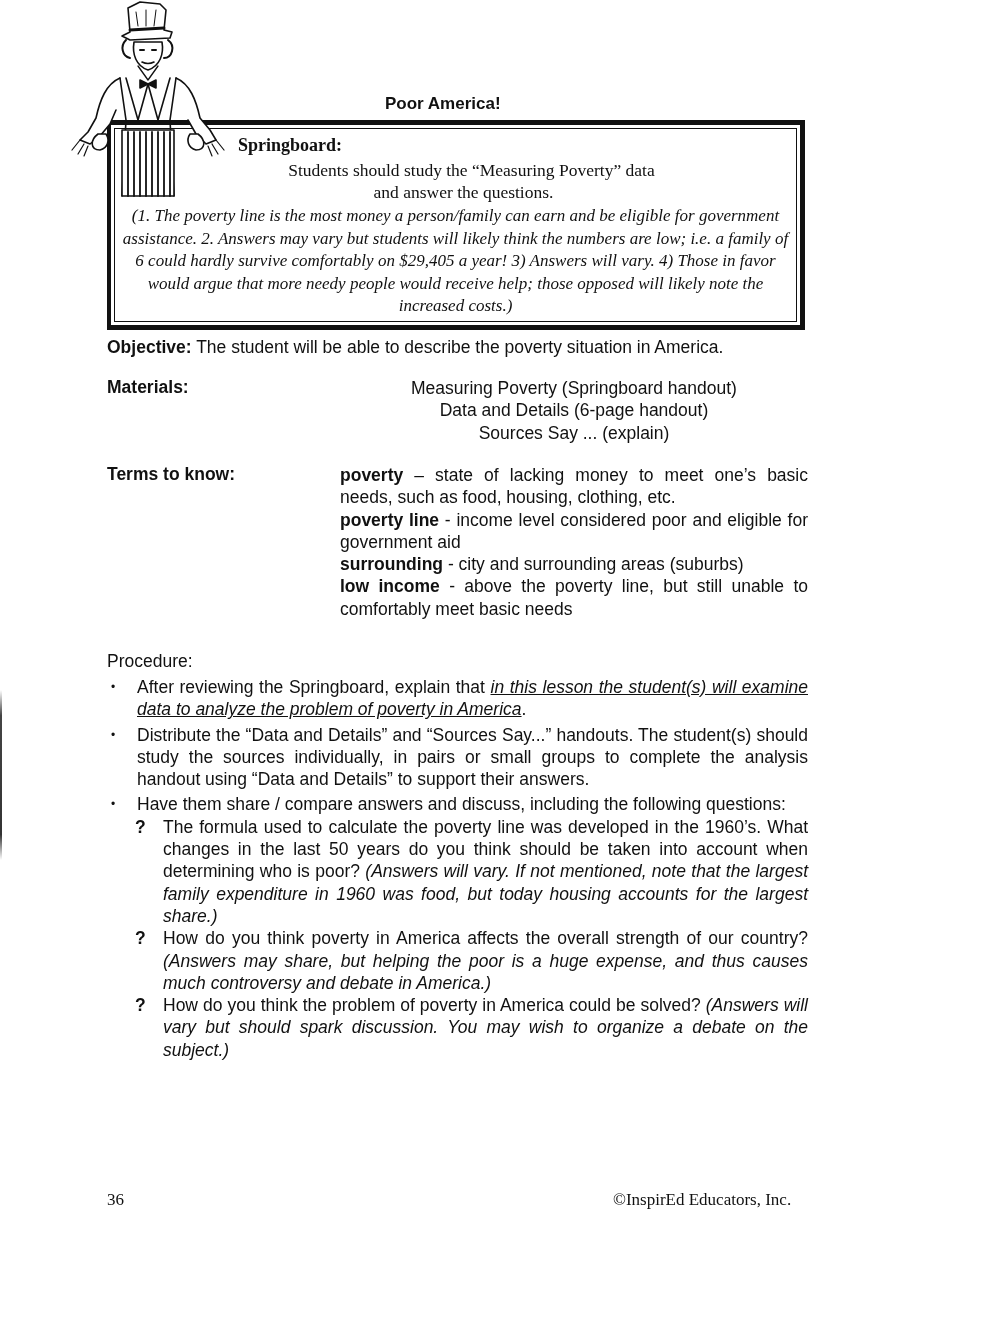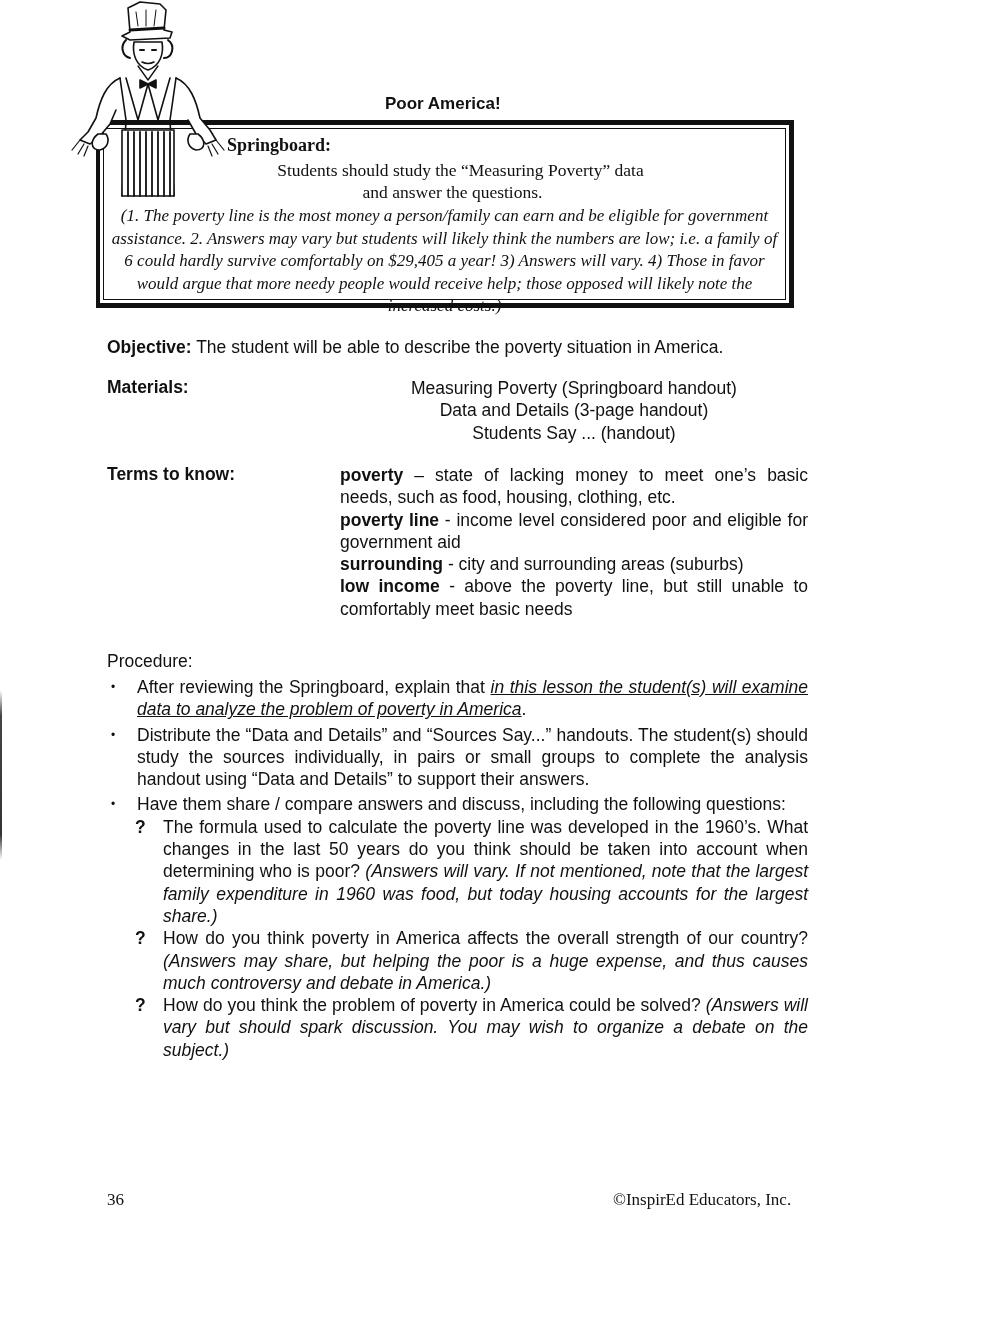--- a/index.html
+++ b/index.html
@@ -35,24 +35,24 @@
       position: absolute;
       left: 385px;
       top: 94px;
       font-family: "Liberation Sans", sans-serif;
       font-weight: bold;
       font-size: 17px;
       letter-spacing: 0px;
     }
     .springboard-box {
       position: absolute;
-      left: 96px;
+      left: 107px;
       top: 120px;
       width: 698px;
-      height: 188px;
+      height: 210px;
       box-sizing: border-box;
       border-top: 5px solid #111;
       border-right: 5px solid #111;
       border-bottom: 5px solid #111;
       border-left: 4px solid #111;
       z-index: 1;
     }
     .springboard-inner {
       position: absolute;
       left: 3px; right: 3px; top: 3px; bottom: 3px;
@@ -223,22 +223,22 @@
   <div class="sb-answers">(1. The poverty line is the most money a person/family can earn and be eligible for government assistance. 2. Answers may vary but students will likely think the numbers are low; i.e. a family of 6 could hardly survive comfortably on $29,405 a year! 3) Answers will vary.  4) Those in favor would argue that more needy people would receive help; those opposed will likely note the increased costs.)</div>
 </div>
 
 <div class="objective">
   <b>Objective:</b><span> The student will be able to describe the poverty situation in America.</span>
 </div>
 
 <div class="label materials-label">Materials:</div>
 <div class="col materials-list">
   <div>Measuring Poverty (Springboard handout)</div>
-  <div>Data and Details (3-page handout)</div>
-  <div>Students Say ... (handout)</div>
+  <div>Data and Details (6-page handout)</div>
+  <div>Sources Say ... (explain)</div>
 </div>
 
 <div class="label terms-label">Terms to know:</div>
 <div class="col terms-list">
   <div class="term"><b>poverty</b><span> – </span><span>state of lacking money to meet one’s basic needs, such as food, housing, clothing, etc.</span></div>
   <div class="term"><b>poverty line</b><span> - </span><span>income level considered poor and eligible for government aid</span></div>
   <div class="term"><b>surrounding</b><span> - </span><span>city and surrounding areas (suburbs)</span></div>
   <div class="term"><b>low income</b><span> - </span><span>above the poverty line, but still unable to comfortably meet basic needs</span></div>
 </div>
 

